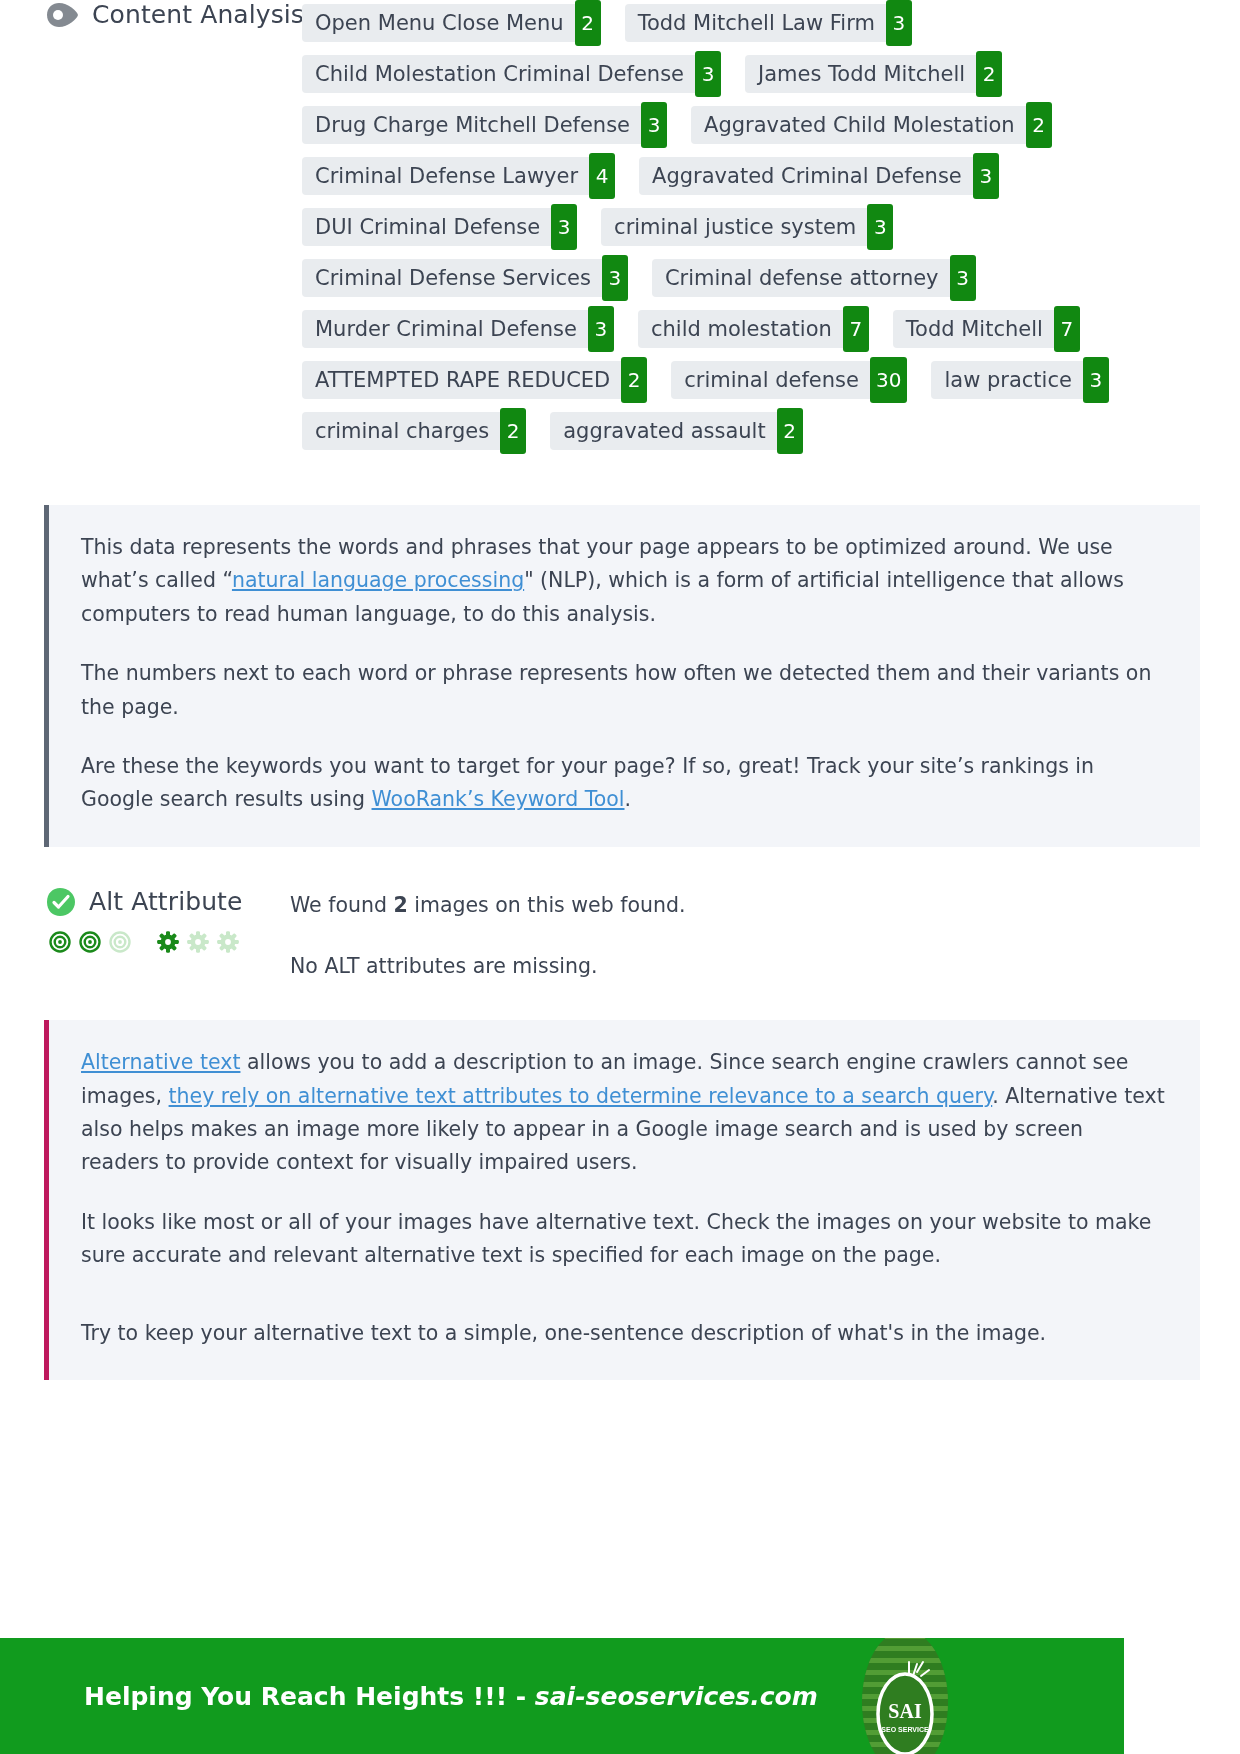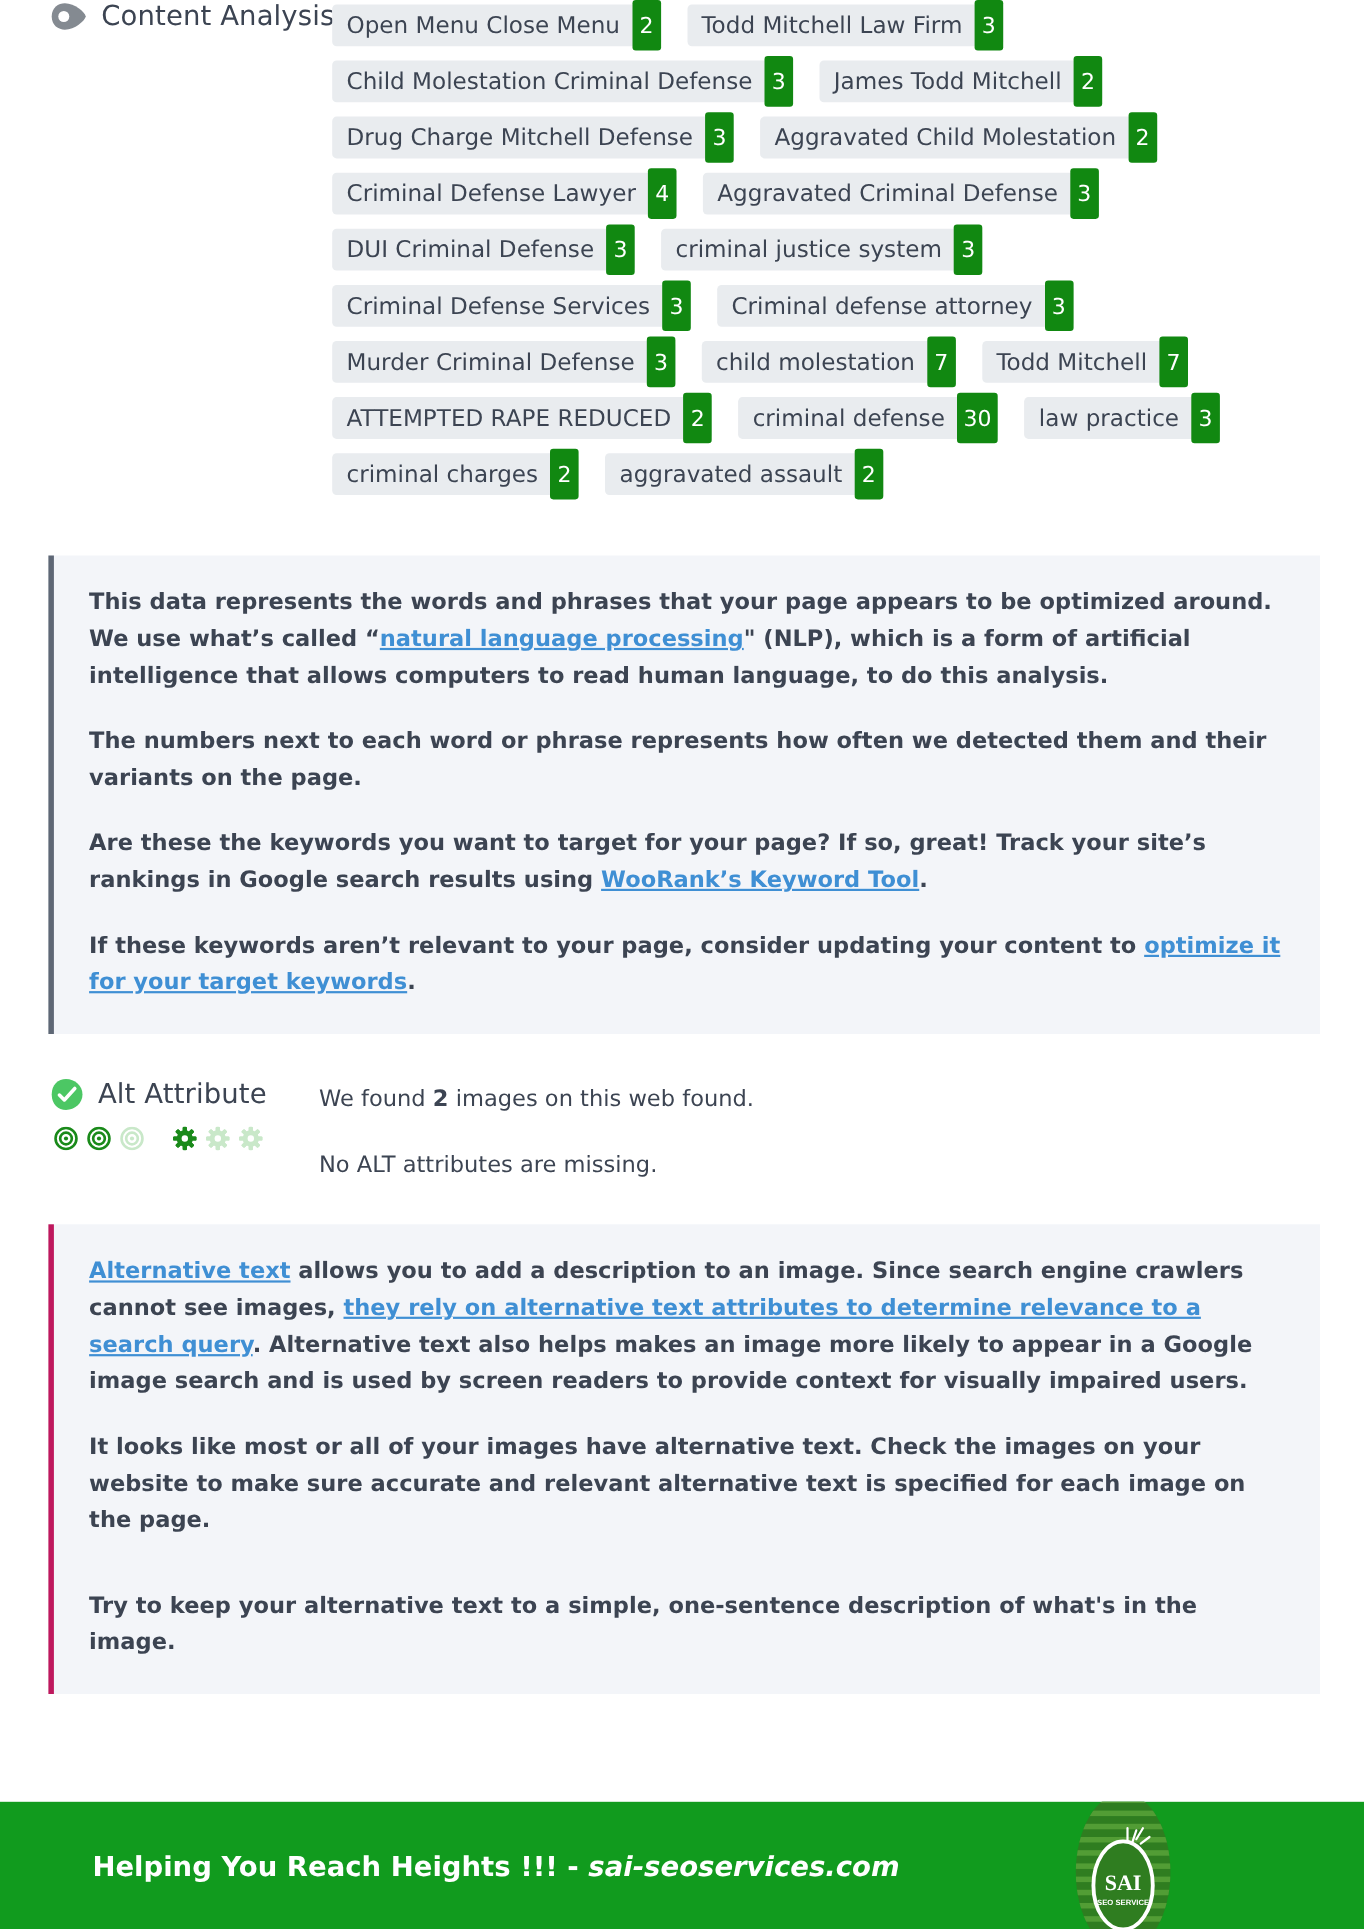--- a/index.html
+++ b/index.html
@@ -95,21 +95,20 @@
     padding: 26px 34px 30px 32px;
     box-sizing: border-box;
   }
   .panel-gray { border-left: 5px solid #5e6775; }
   .panel-green { border-left: 5px solid #be185d; }
   .info-panel p {
     margin: 0 0 26px 0;
     font-size: 20.5px;
     line-height: 1.63;
     color: #3c4452;
-    font-weight: bold;
   }
   .info-panel p:last-child { margin-bottom: 0; }
   .lnk { color: #3f8fd4; }
   .bold { font-weight: bold; }
 
   
   .alt-block {
     display: flex;
     align-items: flex-start;
     margin-top: 40px;
@@ -139,21 +138,21 @@
     line-height: 1.4;
     color: #3c4452;
   }
   .alt-right p:last-child { margin-bottom: 0; }
 
   
   .footer {
     position: absolute;
     left: 0;
     bottom: 0;
-    width: 1240px;
+    width: 1124px;
     height: 116px;
     background: #119b1e;
     display: flex;
     align-items: center;
     overflow: hidden;
   }
   .footer-text {
     margin-left: 84px;
     color: #ffffff;
     font-size: 25px;
@@ -290,23 +289,20 @@
 
 <div style="height:42px"></div>
 
 <div class="info-panel panel-gray">
   <p>
     <span>This data represents the words and phrases that your page appears to be optimized around. We use what’s called “</span><a class="lnk" href="#">natural language processing</a><span>" (NLP), which is a form of artificial intelligence that allows computers to read human language, to do this analysis.</span>
   </p>
   <p>The numbers next to each word or phrase represents how often we detected them and their variants on the page.</p>
   <p>
     <span>Are these the keywords you want to target for your page? If so, great! Track your site’s rankings in Google search results using </span><a class="lnk" href="#">WooRank’s Keyword Tool</a><span>.</span>
-  </p>
-  <p>
-    <span>If these keywords aren’t relevant to your page, consider updating your content to </span><a class="lnk" href="#">optimize it for your target keywords</a><span>.</span>
   </p>
 </div>
 
 <div class="alt-block">
   <div class="alt-left">
     <div class="sec-title-row">
       <span>
         <svg class="check-icon" viewBox="0 0 30 30" xmlns="http://www.w3.org/2000/svg">
           <path d="M1 15 C1 6 7 1 14 1 C22 1 29 7 29 15 C29 23 22 29 14 29 C7 29 1 24 1 15 Z" fill="#4cc764"></path>
           <path d="M8 15.5 L12.5 20 L22 9.5" stroke="#ffffff" stroke-width="3.2" fill="none" stroke-linecap="round" stroke-linejoin="round"></path>

